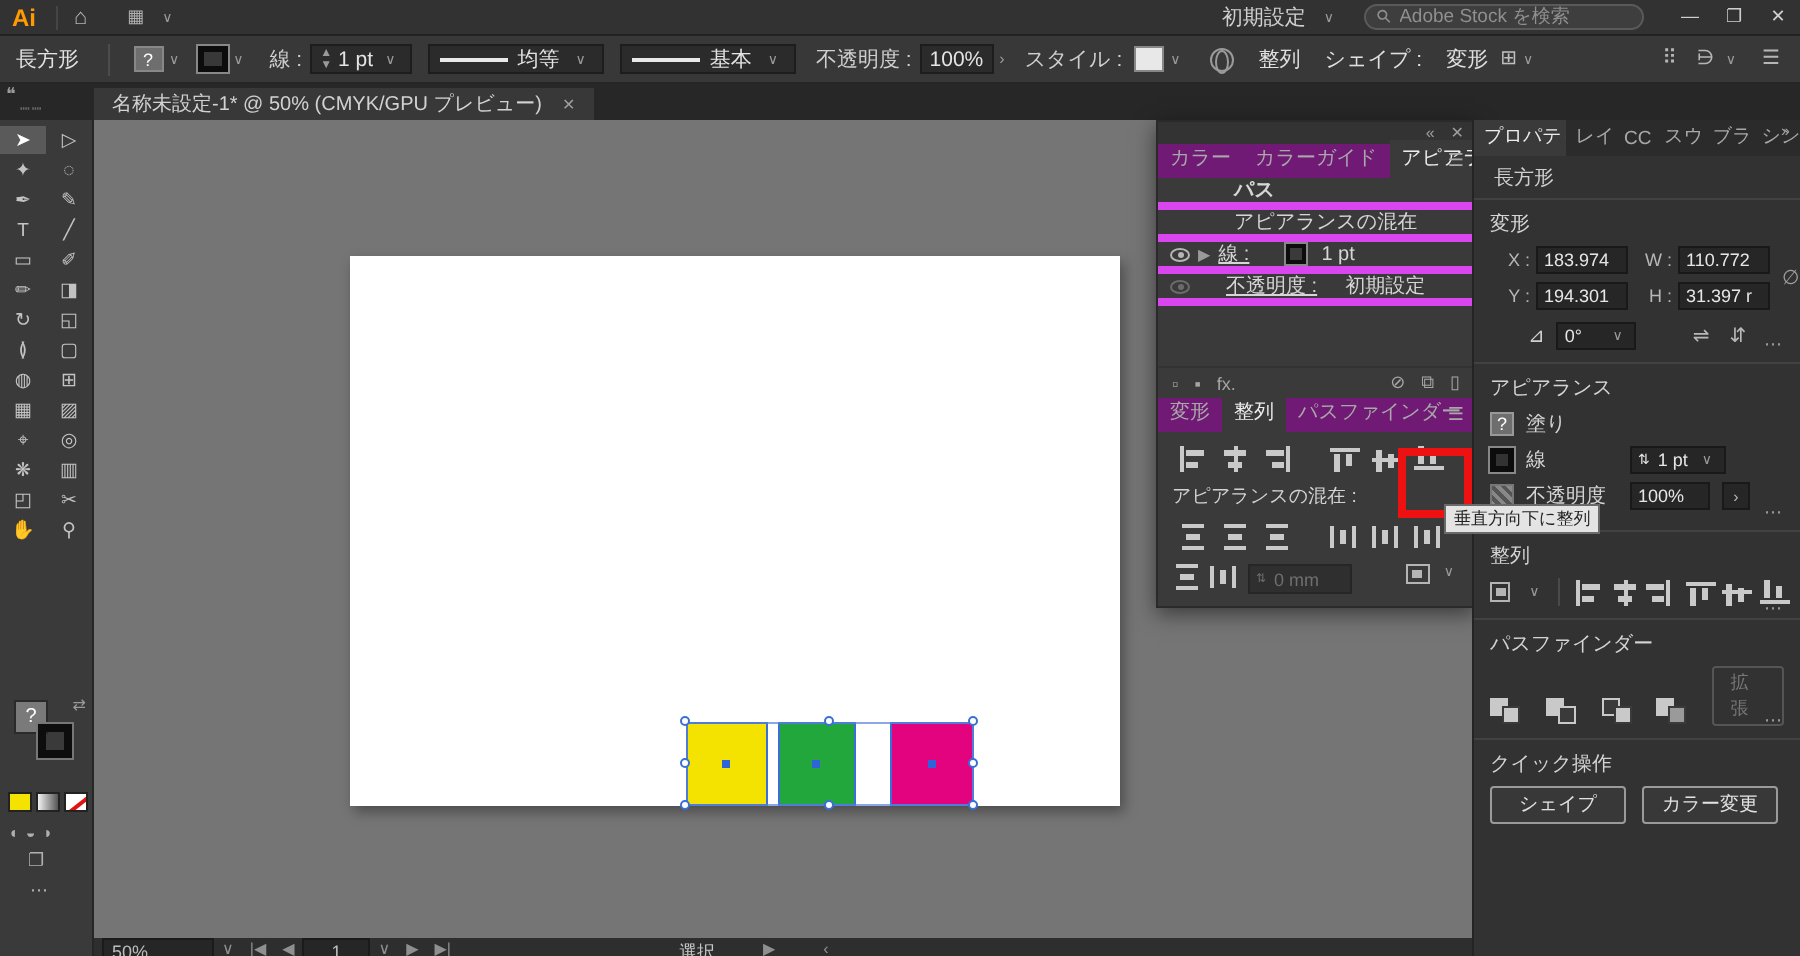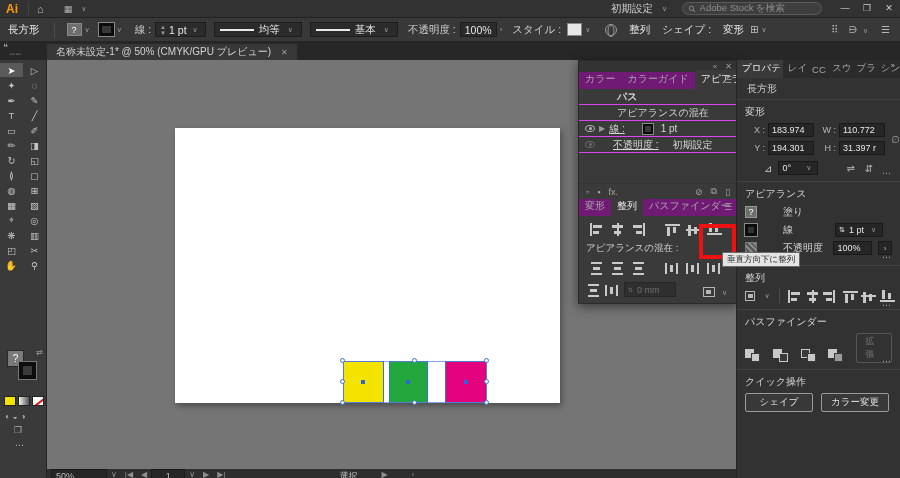--- a/index.html
+++ b/index.html
@@ -101,36 +101,36 @@
   
   .fpanel { position:absolute; left:578px; top:60px; width:160px; background:#3a3a3a;
     box-shadow:0 3px 10px rgba(0,0,0,.5); border:1px solid #2a2a2a; }
   .fp-head { height:11px; background:#333; display:flex; justify-content:flex-end; align-items:center; gap:8px;
     padding:0 5px; color:#9f9f9f; font-size:8px; }
   .fp-tabs { height:17px; background:#701a75; display:flex; align-items:flex-end; font-size:10px; position:relative; }
   .fp-tab { padding:2px 6px 3px; color:#a8a8a8; white-space:nowrap; }
   .fp-tab.active { background:#3a3a3a; color:#ececec; }
   .fp-menu { position:absolute; right:5px; top:3px; color:#a8a8a8; font-size:9px; }
   .fpA-body { height:110px; position:relative; font-size:10px; }
-  .fp-row { display:flex; align-items:center; height:16px; border-bottom:1px solid #d946ef; padding-left:6px; gap:4px; color:#d6d6d6; }
+  .fp-row { display:flex; align-items:center; height:16px; border-bottom:4px solid #d946ef; padding-left:6px; gap:4px; color:#d6d6d6; }
   .fp-row.plain { padding-left:38px; }
   .eye { width:10px; height:7px; border:1px solid #b5b5b5; border-radius:50%; position:relative; flex:none; }
   .eye:after { content:""; position:absolute; left:2.5px; top:1px; width:3px; height:3px; background:#b5b5b5; border-radius:50%; }
   .eye.dim { opacity:.4; }
   .fp-exp { color:#9a9a9a; font-size:8px; }
   .mini-sw { width:10px; height:10px; border:2px solid #0c0c0c; outline:1px solid #888; background:#3a3a3a; margin:0 4px 0 14px; }
   .fp-foot { position:absolute; left:0; bottom:0; width:100%; height:16px; border-top:1px solid #333;
     display:flex; align-items:center; gap:8px; padding:0 7px; color:#a5a5a5; font-size:9px; }
   .fp-foot .sp { flex:1; }
   .fpB-body { padding:4px 7px 6px; font-size:9.5px; }
   .fp-lab { color:#d2d2d2; margin:3px 0 4px; }
   .btnrow { display:flex; align-items:center; margin-bottom:3px; }
   .albtn { width:21px; height:19px; display:flex; align-items:center; justify-content:center; flex:none; }
   .gap12 { width:13px; flex:none; }
-  .fp-bottom { display:flex; align-items:flex-end; margin-top:4px; gap:4px; }
+  .fp-bottom { display:flex; align-items:flex-start; margin-top:4px; gap:4px; }
   .spacefield { width:52px; height:15px; background:#2f2f2f; border:1px solid #262626; color:#6f6f6f;
     font-size:9px; display:flex; align-items:center; gap:4px; padding:0 3px; }
   .abico { width:12px; height:10px; border:1px solid #b5b5b5; position:relative; display:inline-block; }
   .abico:after { content:""; position:absolute; left:2px; top:2px; width:5px; height:4px; background:#b5b5b5; }
 
   
   .alico { position:relative; width:15px; height:13px; display:inline-block; }
   .alico span { position:absolute; background:#c9c9c9; }
   .al-hl .bar{left:1px;top:0;width:2px;height:13px} .al-hl .b1{left:4px;top:2px;width:9px;height:3px} .al-hl .b2{left:4px;top:8px;width:6px;height:3px}
   .al-hc .bar{left:6.5px;top:0;width:2px;height:13px} .al-hc .b1{left:2px;top:2px;width:11px;height:3px} .al-hc .b2{left:4px;top:8px;width:7px;height:3px}
@@ -177,21 +177,21 @@
   .linkic { color:#9f9f9f; font-size:10px; align-self:center; }
   .tf-sub { display:flex; align-items:center; gap:6px; margin:6px 0 0 19px; }
   .angle-box { width:40px; height:14px; background:#262626; border:1px solid #191919; color:#e6e6e6;
     font-size:9px; display:flex; align-items:center; justify-content:space-between; padding:0 3px; }
   .flips { margin-left:22px; display:flex; gap:10px; color:#b8b8b8; font-size:10px; }
   .ap-row { display:flex; align-items:center; gap:6px; margin:4px 0; }
   .ap-sw { width:12px; height:12px; flex:none; }
   .ap-fill { background:#6e6e6e; border:1px solid #999; color:#fff; font-size:9px; text-align:center; line-height:11px; }
   .ap-stroke { border:3px solid #0c0c0c; outline:1px solid #888; background:#323232; }
   .ap-op { background:repeating-linear-gradient(45deg,#888 0 2px,#555 2px 4px); border:1px solid #777; }
-  .ap-name { color:#d4d4d4; width:46px;margin-left:20px; }
+  .ap-name { color:#d4d4d4; width:46px; }
   .mini-combo { display:flex; align-items:center; background:#262626; border:1px solid #191919; height:14px;
     padding:0 3px; gap:4px; color:#e6e6e6; font-size:9px; }
   .op-box { width:40px; height:14px; background:#262626; border:1px solid #191919; color:#e6e6e6;
     font-size:9px; display:flex; align-items:center; padding:0 3px; }
   .sq-btn { width:14px; height:14px; background:#262626; border:1px solid #191919; color:#b8b8b8;
     font-size:8px; display:flex; align-items:center; justify-content:center; }
   .dk-alrow { display:flex; align-items:center; gap:6.5px; }
   .dk-alrow .sep { width:1px; height:14px; background:#4a4a4a; }
   .pf-row { display:flex; align-items:flex-end; gap:12px; }
   .exp-btn { margin-left:auto; border:1px solid #555; color:#777; font-size:9px; padding:1px 8px; border-radius:2px; }

